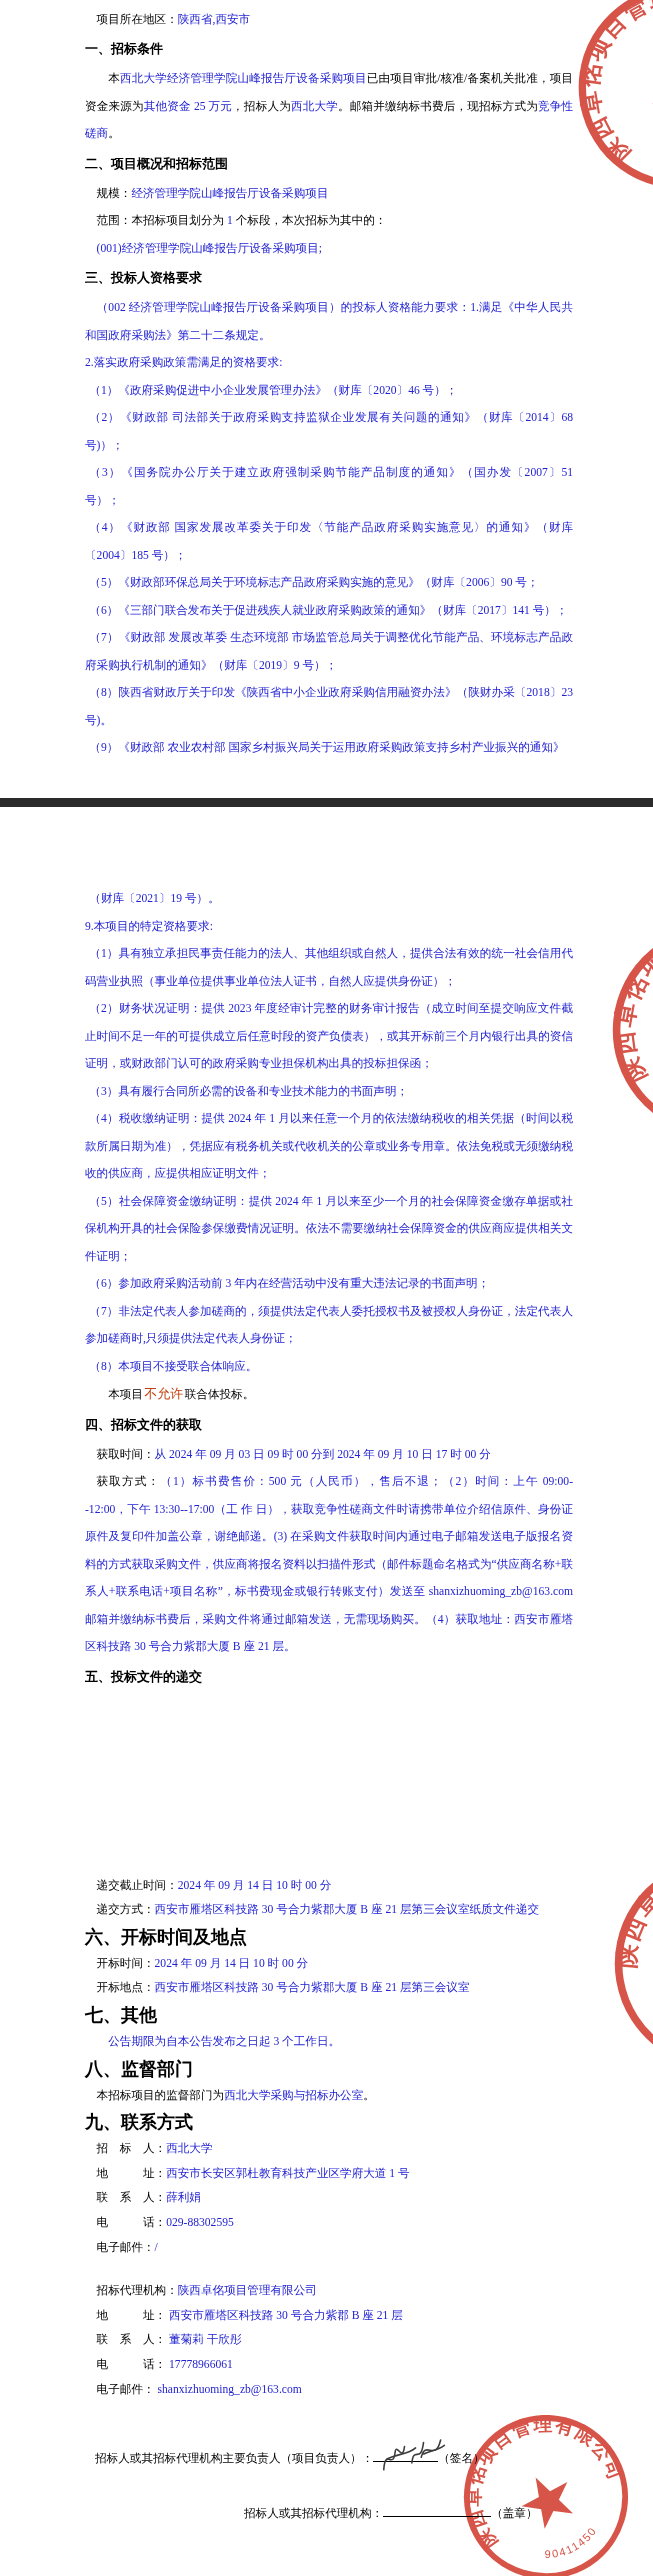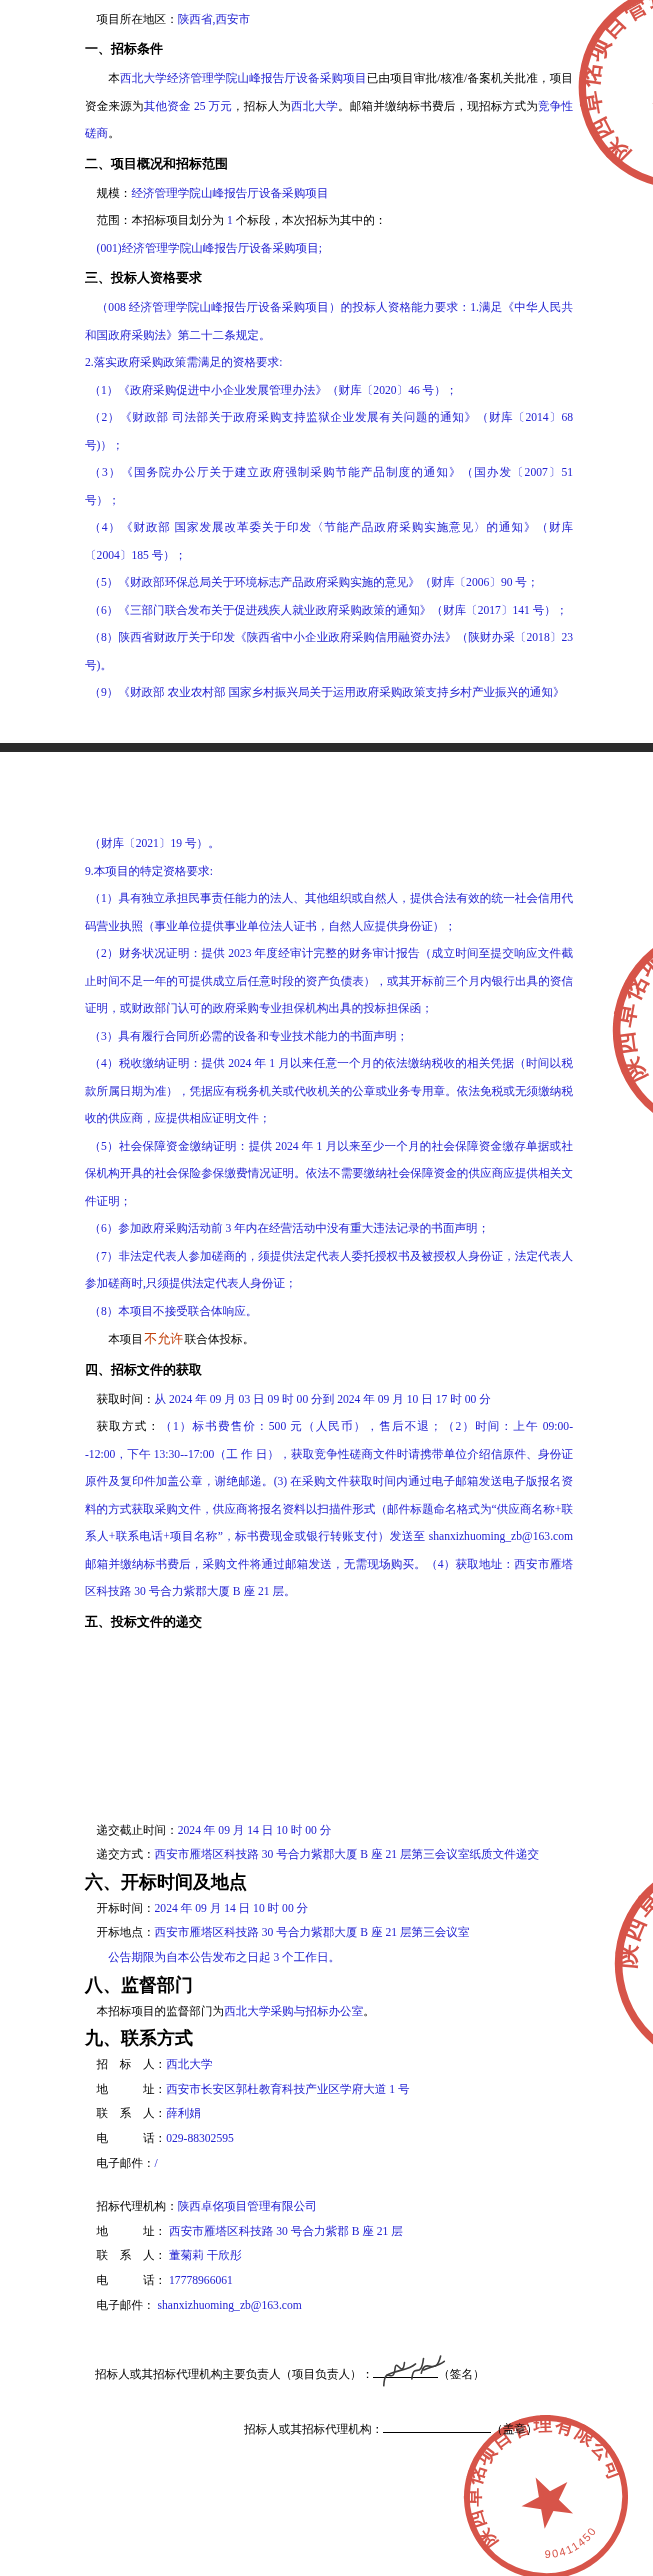--- a/index.html
+++ b/index.html
@@ -64,28 +64,29 @@
     <p class="para ind1"><span class="sk">项目所在地区：</span><span class="sb">陕西省,西安市</span></p>
     <p class="heading"><span class="sk">一、招标条件</span></p>
     <p class="para ind2"><span class="sk">本</span><span class="sb">西北大学经济管理学院山峰报告厅设备采购项目</span><span class="sk">已由项目审批/核准/备案机关批准，项目资金来源为</span><span class="sb">其他资金 25 万元</span><span class="sk">，招标人为</span><span class="sb">西北大学</span><span class="sk">。邮箱并缴纳标书费后，现招标方式为</span><span class="sb">竞争性磋商</span><span class="sk">。</span></p>
 
     <p class="heading"><span class="sk">二、项目概况和招标范围</span></p>
     <p class="para ind1"><span class="sk">规模：</span><span class="sb">经济管理学院山峰报告厅设备采购项目</span></p>
     <p class="para ind1"><span class="sk">范围：本招标项目划分为 </span><span class="sb">1</span><span class="sk"> 个标段，本次招标为其中的：</span></p>
     <p class="para ind1"><span class="sb">(001)经济管理学院山峰报告厅设备采购项目;</span></p>
 
     <p class="heading"><span class="sk">三、投标人资格要求</span></p>
-    <p class="para ind1"><span class="sb">（008 经济管理学院山峰报告厅设备采购项目）的投标人资格能力要求：1.满足《中华人民共和国政府采购法》第二十二条规定。</span></p>
+    <p class="para ind1"><span class="sb">（002 经济管理学院山峰报告厅设备采购项目）的投标人资格能力要求：1.满足《中华人民共和国政府采购法》第二十二条规定。</span></p>
     <p class="para ind0"><span class="sb">2.落实政府采购政策需满足的资格要求:</span></p>
     <p class="para indS"><span class="sb">（1）《政府采购促进中小企业发展管理办法》（财库〔2020〕46 号）；</span></p>
     <p class="para indS"><span class="sb">（2）《财政部 司法部关于政府采购支持监狱企业发展有关问题的通知》（财库〔2014〕68 号)）；</span></p>
     <p class="para indS"><span class="sb">（3）《国务院办公厅关于建立政府强制采购节能产品制度的通知》（国办发〔2007〕51 号）；</span></p>
     <p class="para indS"><span class="sb">（4）《财政部 国家发展改革委关于印发〈节能产品政府采购实施意见〉的通知》（财库〔2004〕185 号）；</span></p>
     <p class="para indS"><span class="sb">（5）《财政部环保总局关于环境标志产品政府采购实施的意见》（财库〔2006〕90 号；</span></p>
     <p class="para indS"><span class="sb">（6）《三部门联合发布关于促进残疾人就业政府采购政策的通知》（财库〔2017〕141 号）；</span></p>
+    <p class="para indS"><span class="sb">（7）《财政部 发展改革委 生态环境部 市场监管总局关于调整优化节能产品、环境标志产品政府采购执行机制的通知》（财库〔2019〕9 号）；</span></p>
     <p class="para indS"><span class="sb">（8）陕西省财政厅关于印发《陕西省中小企业政府采购信用融资办法》（陕财办采〔2018〕23 号)。</span></p>
     <p class="para indS"><span class="sb">（9）《财政部 农业农村部 国家乡村振兴局关于运用政府采购政策支持乡村产业振兴的通知》</span></p>
 
     <div class="page-bar"></div>
 
     <p class="para indS after-bar"><span class="sb">（财库〔2021〕19 号）。</span></p>
     <p class="para ind0"><span class="sb">9.本项目的特定资格要求:</span></p>
     <p class="para indS"><span class="sb">（1）具有独立承担民事责任能力的法人、其他组织或自然人，提供合法有效的统一社会信用代码营业执照（事业单位提供事业单位法人证书，自然人应提供身份证）；</span></p>
     <p class="para indS"><span class="sb">（2）财务状况证明：提供 2023 年度经审计完整的财务审计报告（成立时间至提交响应文件截止时间不足一年的可提供成立后任意时段的资产负债表），或其开标前三个月内银行出具的资信证明，或财政部门认可的政府采购专业担保机构出具的投标担保函；</span></p>
     <p class="para indS"><span class="sb">（3）具有履行合同所必需的设备和专业技术能力的书面声明；</span></p>
@@ -103,20 +104,21 @@
     <p class="heading"><span class="sk">五、投标文件的递交</span></p>
 
     <div class="big-gap"></div>
 
     <div class="tight">
       <p class="para ind1"><span class="sk">递交截止时间：</span><span class="sb">2024 年 09 月 14 日  10 时 00 分</span></p>
       <p class="para ind1"><span class="sk">递交方式：</span><span class="sb">西安市雁塔区科技路 30 号合力紫郡大厦 B 座 21 层第三会议室纸质文件递交</span></p>
       <p class="heading"><span class="sk">六、开标时间及地点</span></p>
       <p class="para ind1"><span class="sk">开标时间：</span><span class="sb">2024 年 09 月 14 日  10 时 00 分</span></p>
       <p class="para ind1"><span class="sk">开标地点：</span><span class="sb">西安市雁塔区科技路 30 号合力紫郡大厦 B 座 21 层第三会议室</span></p>
+      <p class="heading"><span class="sk">七、其他</span></p>
       <p class="para ind2"><span class="sb">公告期限为自本公告发布之日起 3 个工作日。</span></p>
       <p class="heading"><span class="sk">八、监督部门</span></p>
       <p class="para ind1"><span class="sk">本招标项目的监督部门为</span><span class="sb">西北大学采购与招标办公室</span><span class="sk">。</span></p>
       <p class="heading"><span class="sk">九、联系方式</span></p>
     </div>
 
     <div class="contacts">
       <p class="para ind1"><span class="sk">招　标　人：</span><span class="sb">西北大学</span></p>
       <p class="para ind1"><span class="sk">地　　　址：</span><span class="sb">西安市长安区郭杜教育科技产业区学府大道 1 号</span></p>
       <p class="para ind1"><span class="sk">联　系　人：</span><span class="sb">薛利娟</span></p>

